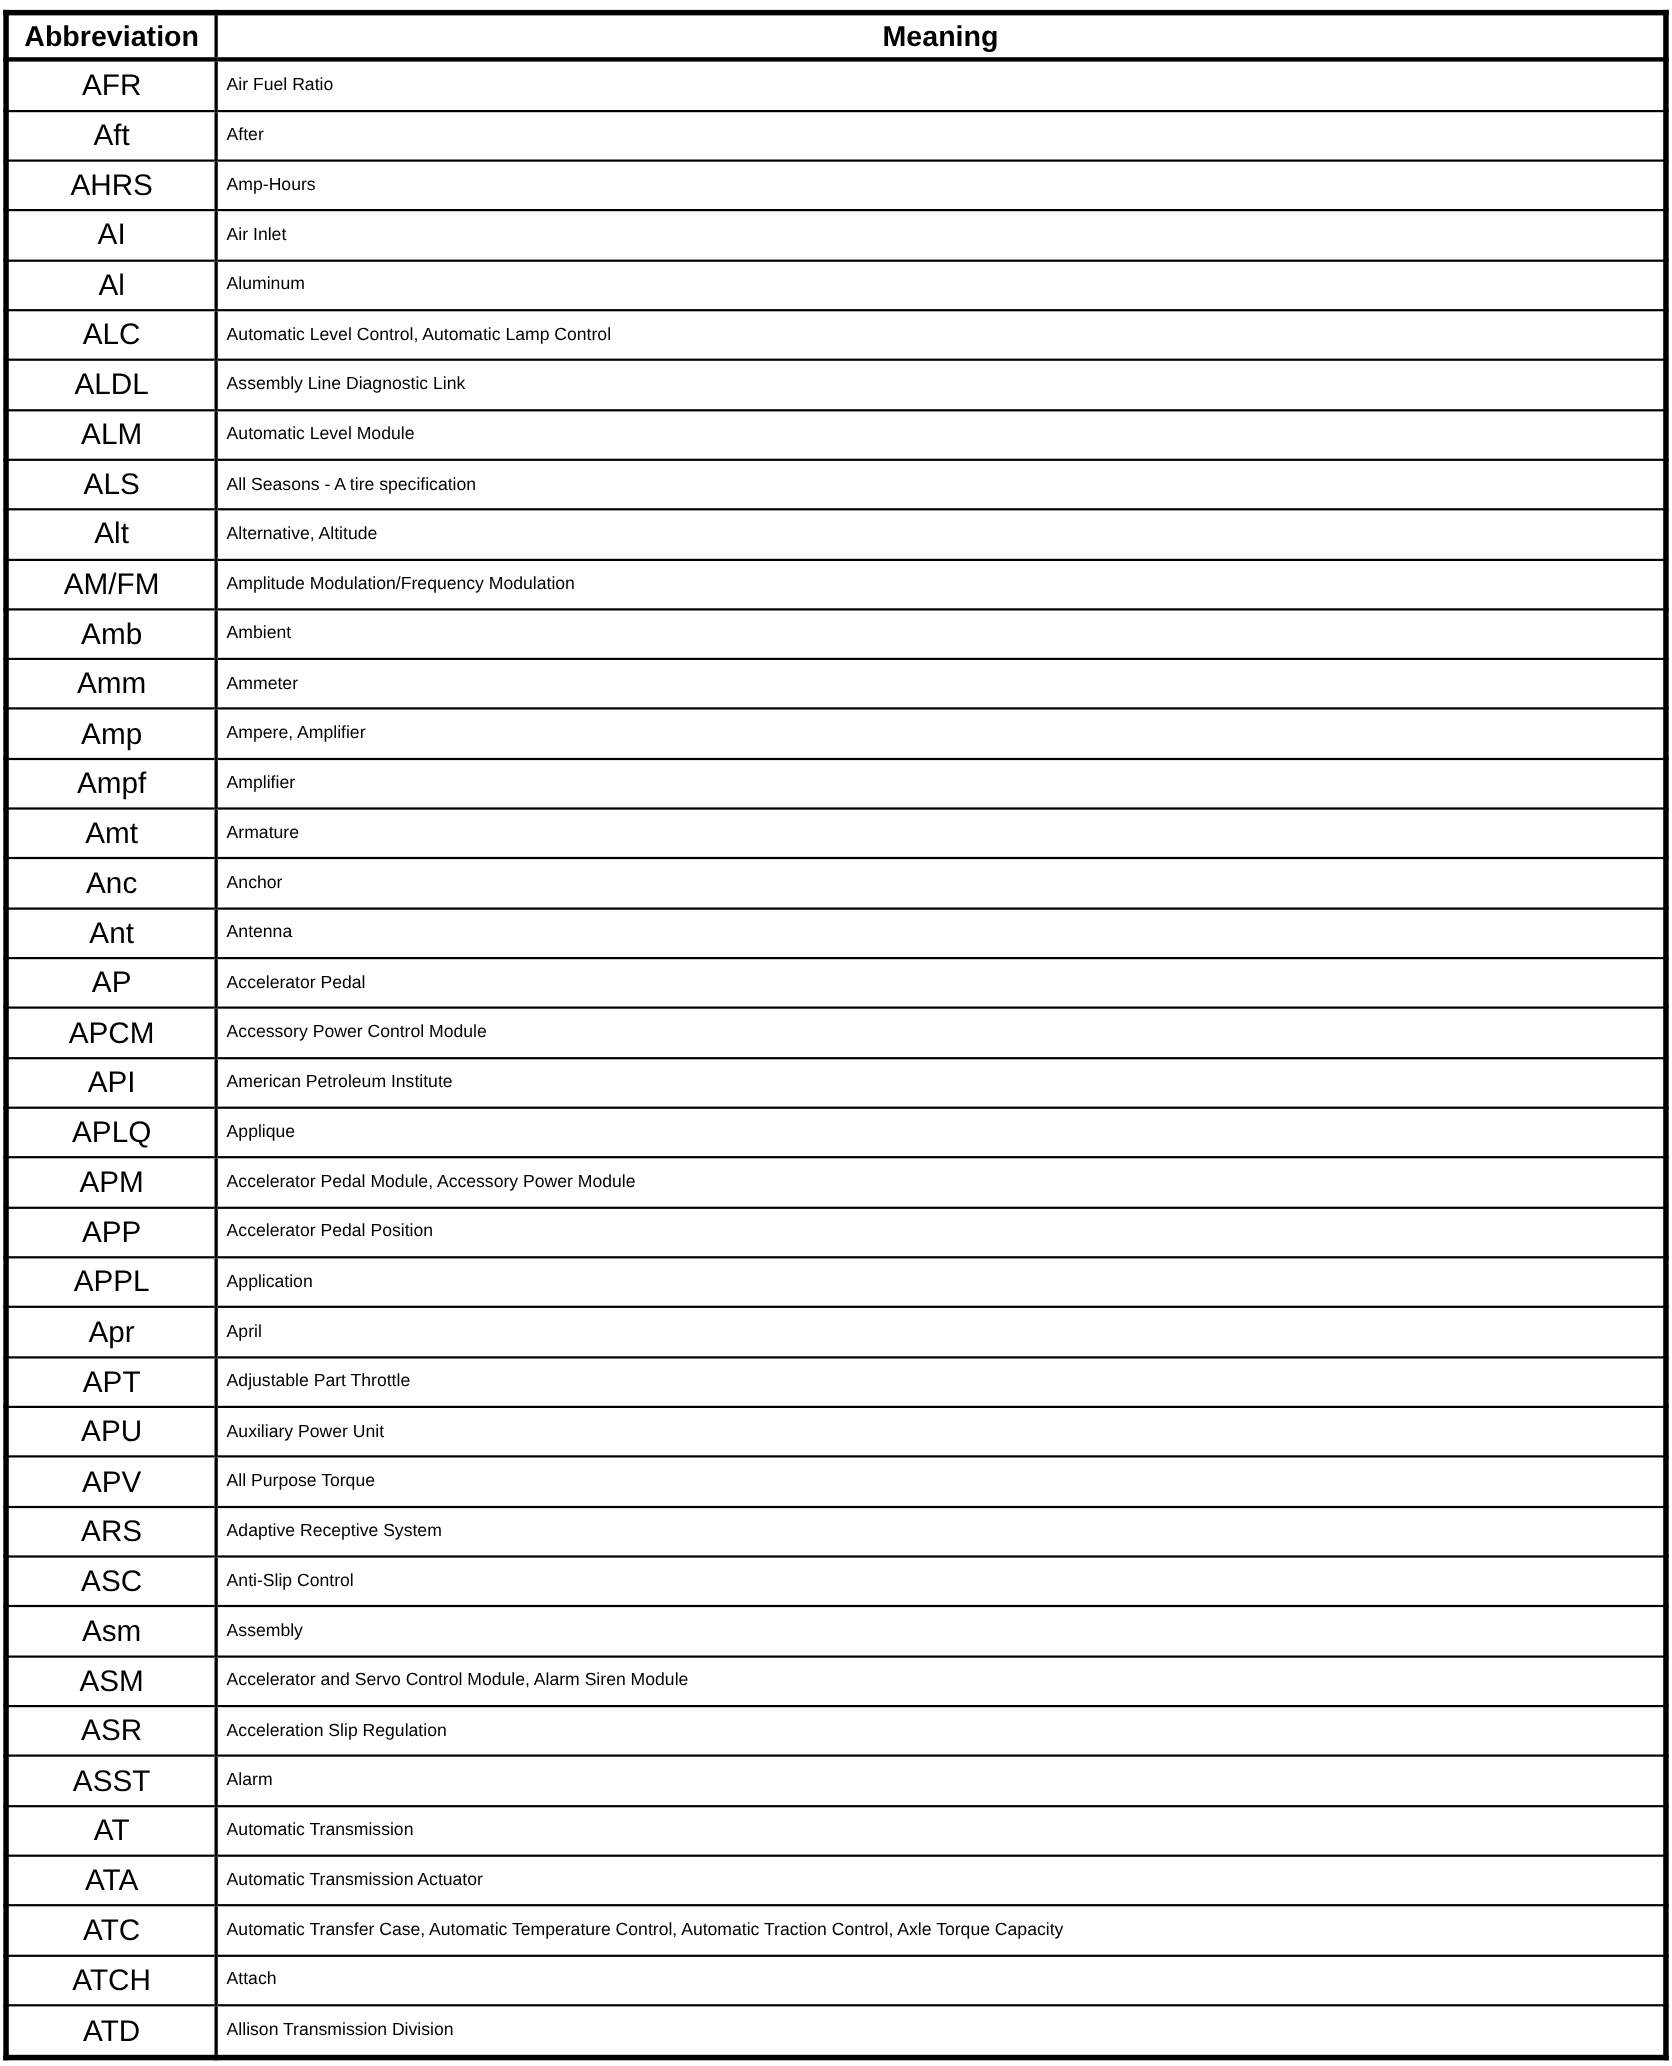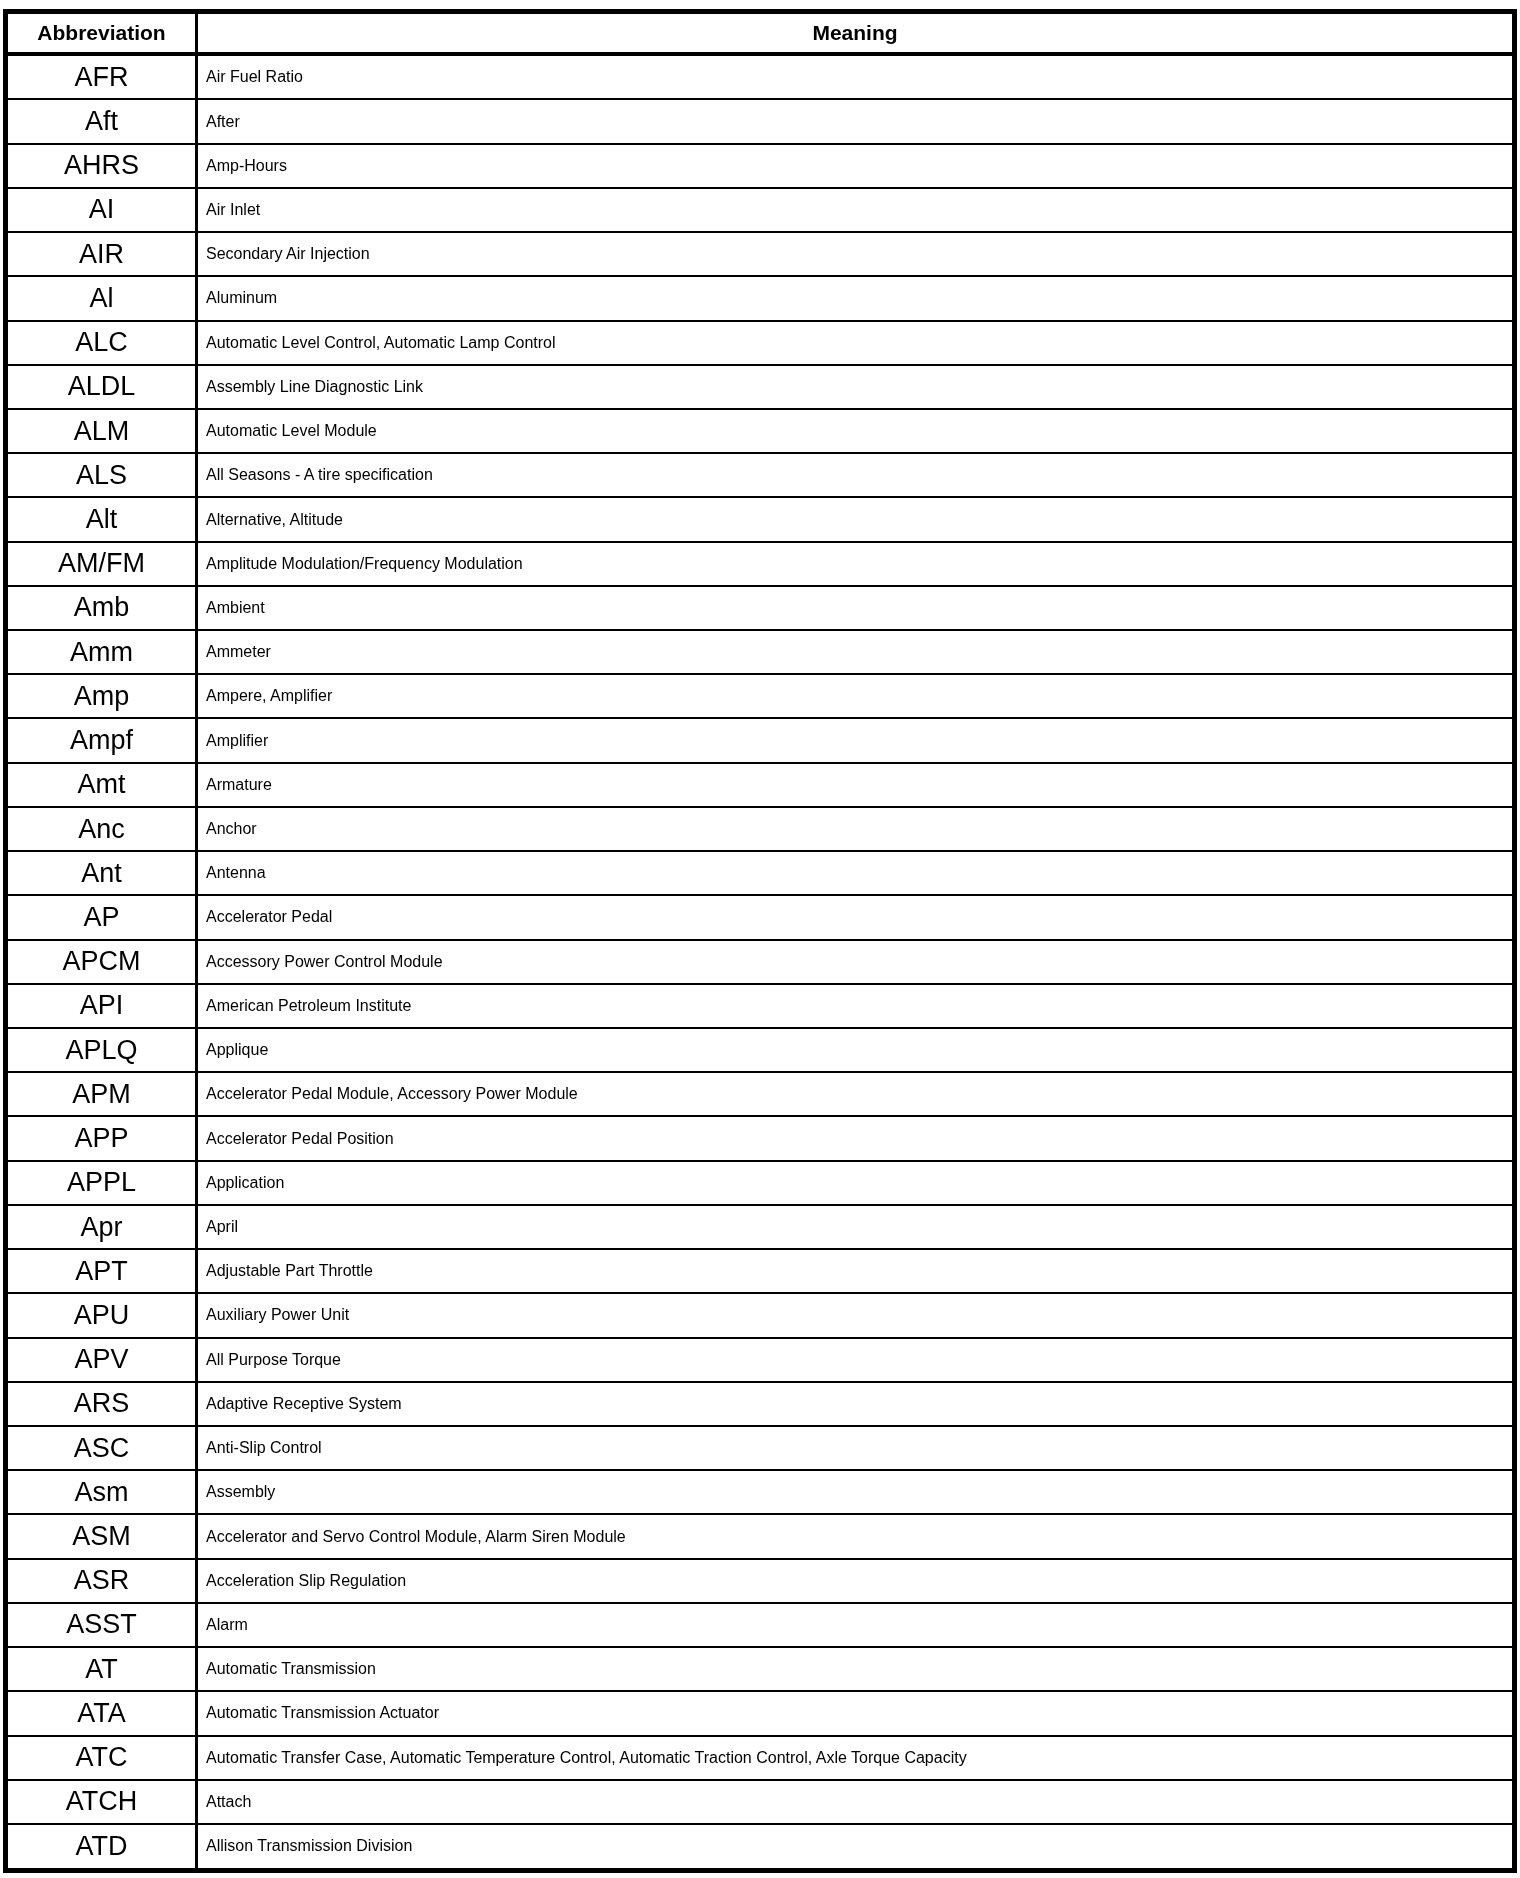--- a/index.html
+++ b/index.html
@@ -24,21 +24,21 @@
     background: #ffffff;
   }
   th, td {
     border: 2px solid #000000;
     vertical-align: middle;
     overflow: hidden;
     white-space: nowrap;
   }
   thead th {
     height: 34px;
-    font-size: 21px;
+    font-size: 26px;
     font-weight: bold;
     text-align: center;
     border-bottom: 4px solid #000000;
     padding: 2px 4px;
   }
   th.col-abbr, td.abbr {
     width: 179px;
     border-right: 3px solid #000000;
   }
   td.abbr {
@@ -77,24 +77,20 @@
   <tr>
     <td class="abbr">AHRS</td>
     <td class="meaning">Amp-Hours</td>
   </tr>
 
   <tr>
     <td class="abbr">AI</td>
     <td class="meaning">Air Inlet</td>
   </tr>
 
-  <tr>
-    <td class="abbr">AIR</td>
-    <td class="meaning">Secondary Air Injection</td>
-  </tr>
 
   <tr>
     <td class="abbr">Al</td>
     <td class="meaning">Aluminum</td>
   </tr>
 
   <tr>
     <td class="abbr">ALC</td>
     <td class="meaning">Automatic Level Control, Automatic Lamp Control</td>
   </tr>

